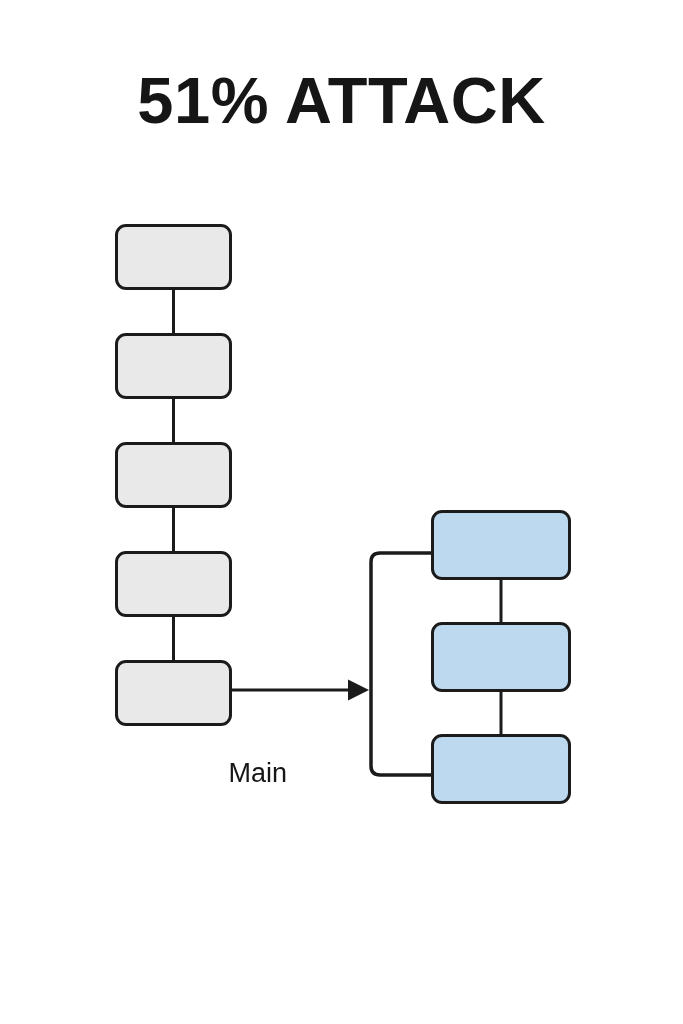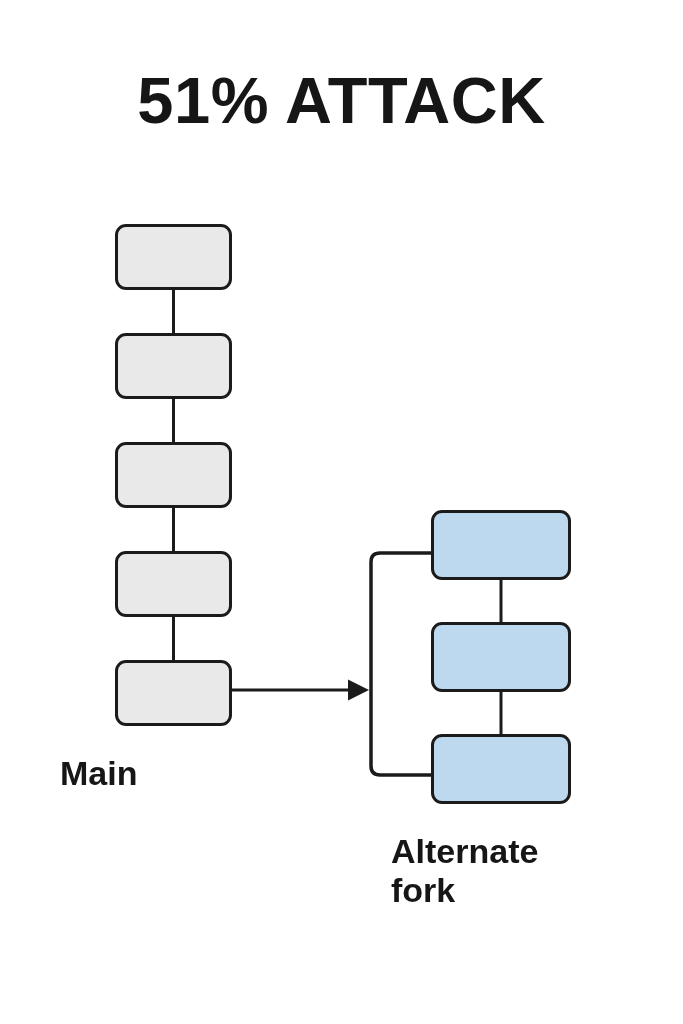--- a/index.html
+++ b/index.html
@@ -55,23 +55,23 @@
   .mb1 { top: 224px; }
   .mb2 { top: 333px; }
   .mb3 { top: 442px; }
   .mb4 { top: 551px; }
   .mb5 { top: 660px; }
   .fb1 { top: 510px; }
   .fb2 { top: 622px; }
   .fb3 { top: 734px; }
   .diagram-label {
     position: absolute;
-    text-align: left;
-    font-size: 34px;
-    font-weight: 700;
+    text-align: right;
+    font-size: 27px;
+    font-weight: 400;
     line-height: 39px;
     z-index: 3;
   }
   .main-label {
     left: 60px;
     width: 227px;
     top: 754px;
   }
   .fork-label {
     left: 391px;
@@ -109,18 +109,14 @@
   <div class="block main mb5" style="background-color: rgb(233, 233, 233); border-color: rgb(27, 27, 27);"></div>
 
   <div class="block fork fb1" style="background-color: rgb(188, 217, 239); border-color: rgb(27, 27, 27);"></div>
   <div class="block fork fb2" style="background-color: rgb(188, 217, 239); border-color: rgb(27, 27, 27);"></div>
   <div class="block fork fb3" style="background-color: rgb(188, 217, 239); border-color: rgb(27, 27, 27);"></div>
 
   <div class="diagram-label main-label" style="color: rgb(22, 22, 22);">
     <span>Main</span><br>
   </div>
 
-  <div class="diagram-label fork-label" style="color: rgb(22, 22, 22);">
-    <span>Alternate</span><br>
-    <span>fork</span>
-  </div>
 
 </div>
 
 </body></html>

